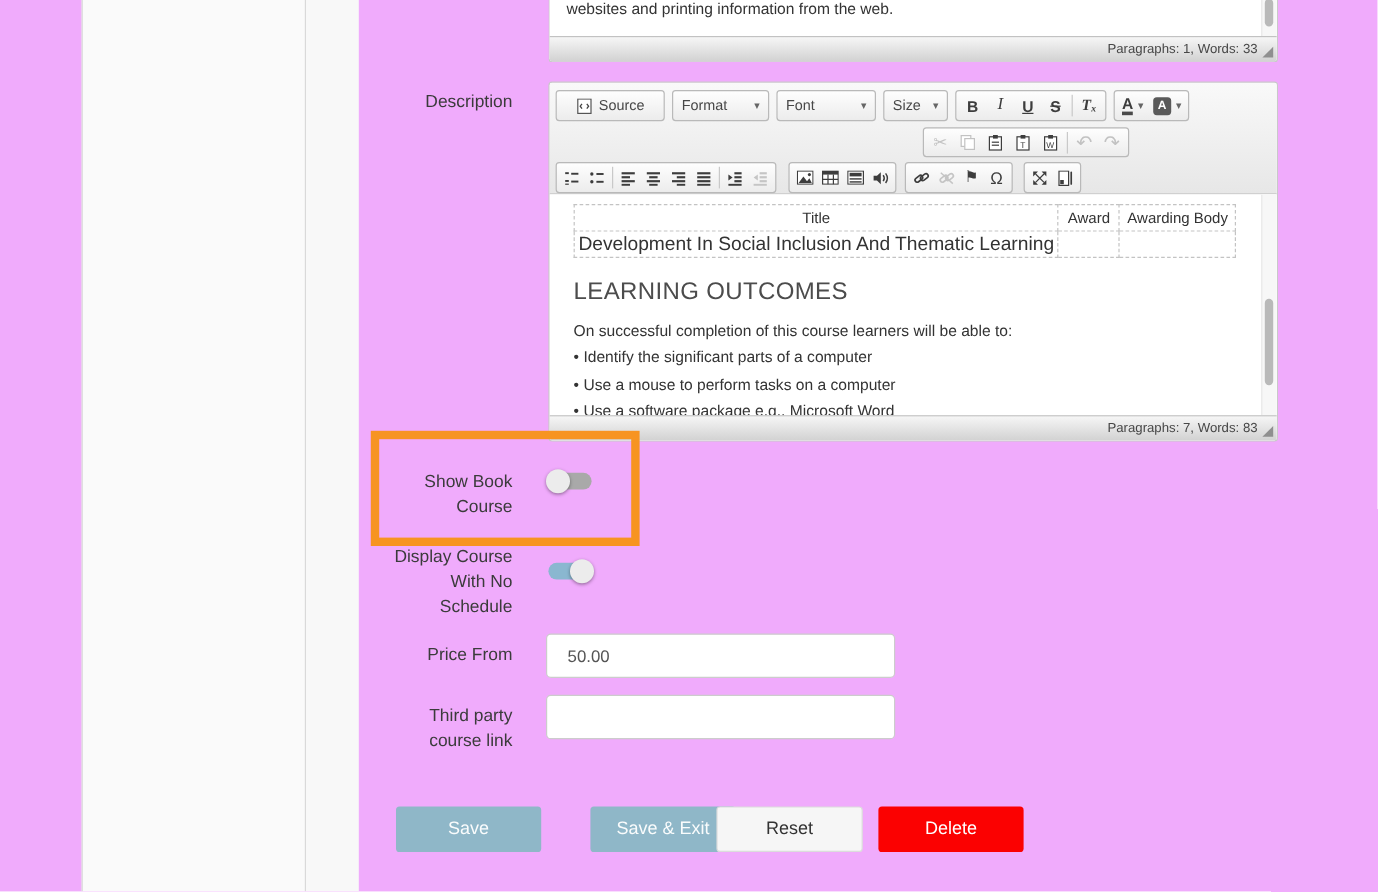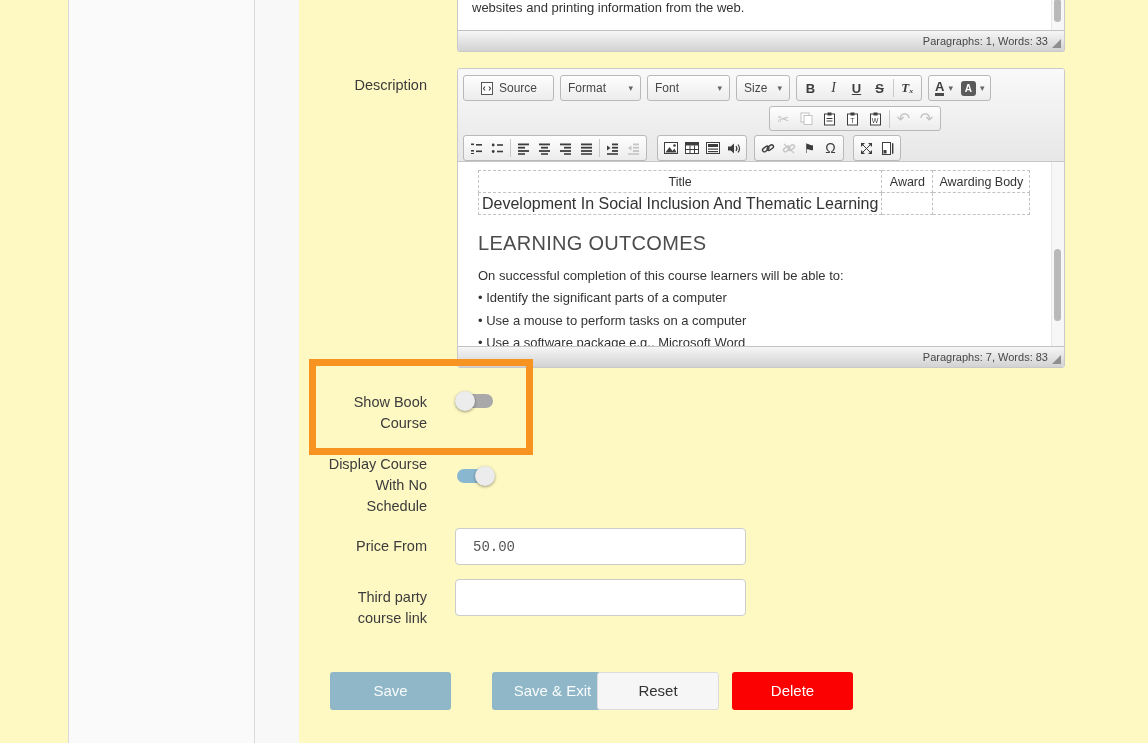--- a/index.html
+++ b/index.html
@@ -1,16 +1,16 @@
 <!DOCTYPE html>
 <html><head>
 <meta charset="utf-8">
 <style>
   html,body{margin:0;padding:0;background:#fff;}
-  #screen{position:relative;width:1148px;height:743px;overflow:hidden;background:#fef9c3;
+  #screen{position:relative;width:1148px;height:743px;overflow:hidden;background:#f0abfc;
           font-family:"Liberation Sans","DejaVu Sans",sans-serif;color:#3b3b3b;}
   .abs{position:absolute;}
 
   
   .side-panel{left:68px;top:0;width:187px;height:743px;background:#fafafa;
               border-left:1px solid #d9d9d9;border-right:1px solid #d9d9d9;box-sizing:border-box;}
   .side-strip{left:255px;top:0;width:44px;height:743px;background:#f8f8f8;}
 
   
   .editor{background:#fff;border:1px solid #c9c9c9;border-radius:3px;box-sizing:border-box;
@@ -56,21 +56,21 @@
   .ck-table th,.ck-table td{border:1px dashed #c3c3c3;height:21px;padding:0 3px;
        font-size:16px;white-space:nowrap;overflow:hidden;}
   .ck-table th{font-weight:normal;text-align:center;font-size:12.5px;}
   .ck-h2{font-size:20px;color:#4c4c4c;font-weight:400;letter-spacing:.3px;margin:16px 0 0 0;line-height:24px;}
   .ck-p{margin:13px 0 0 0;line-height:16px;}
   .ck-li{margin:4px 0 0 0;line-height:18.5px;}
 
   
   .flabel{width:100px;text-align:right;font-size:14.5px;line-height:21px;color:#3b3b3b;}
   .tinput{width:291px;height:37px;box-sizing:border-box;border:1px solid #ccc;border-radius:4px;
-          padding:0 10px 0 17px;font-size:14px;color:#555;font-family:Liberation Mono, monospace;background:#fff;}
+          padding:0 10px 0 17px;font-size:14px;color:#555;font-family:Liberation Sans, sans-serif;background:#fff;}
   .toggle{width:36px;height:14px;border-radius:7px;position:relative;}
   .toggle .knob{position:absolute;top:-3px;width:20px;height:20px;border-radius:50%;
                 background:#ececec;box-shadow:0 1px 3px rgba(0,0,0,.4);}
   .toggle.off{background:#a9a9a9;} .toggle.off .knob{left:-2px;}
   .toggle.on{background:#8ab7d0;}  .toggle.on .knob{right:-2px;}
 
   .btn{height:38px;border-radius:3px;text-align:center;line-height:38px;font-size:15px;cursor:pointer;box-sizing:border-box;}
   .btn-save{width:121px;background:#8fb7c8;color:rgba(255,255,255,.95);}
   .btn-reset{width:122px;background:#f6f6f6;border:1px solid #dcdcdc;color:#333;line-height:36px;}
   .btn-delete{width:121px;background:#fb0101;color:#fff;}

